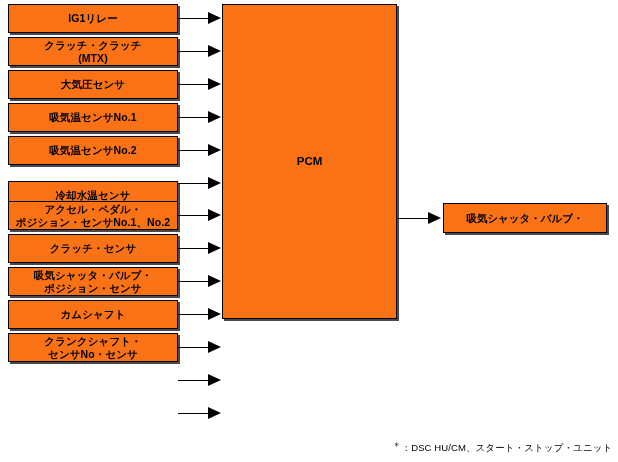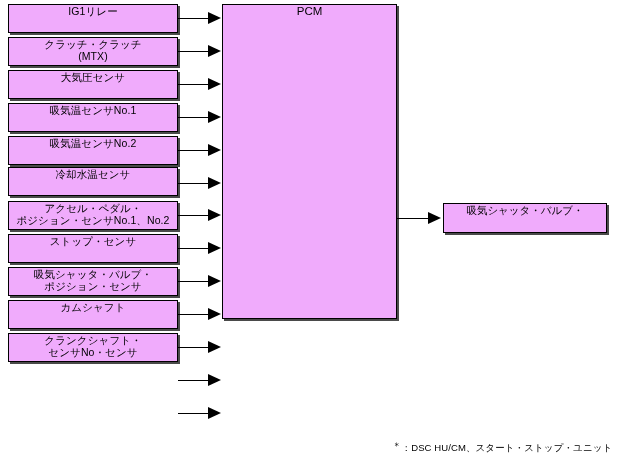--- a/index.html
+++ b/index.html
@@ -20,27 +20,29 @@
   #diagram {
     position: absolute;
     left: 0; top: 0;
     width: 618px;
     height: 462px;
   }
 
   
   .box {
     position: absolute;
-    background: #f0abfc;
+    background: #f97316;
     border: 1px solid #000000;
     box-shadow: 2px 2px 0 0 #4a4a4a;
     display: flex;
+    align-items: center;
     justify-content: center;
     text-align: center;
     line-height: 1.18;
+    font-weight: bold;
   }
 
   .input-box {
     left: 8px;
     width: 170px;
     height: 29px;
     font-size: 10.5px;
     letter-spacing: 0.1px;
   }
   .input-box .label {
@@ -111,29 +113,29 @@
     </div>
   <div class="box input-box" style="top:70px">
       <span class="label">大気圧センサ</span>
     </div>
   <div class="box input-box" style="top:103px">
       <span class="label">吸気温センサNo.1</span>
     </div>
   <div class="box input-box" style="top:136px">
       <span class="label">吸気温センサNo.2</span>
     </div>
-  <div class="box input-box" style="top:167px">
+  <div class="box input-box" style="top:181px">
       <span class="label">冷却水温センサ</span>
     </div>
   <div class="box input-box" style="top:201px">
       <span class="label">アクセル・ペダル・
 ポジション・センサNo.1、No.2</span>
     </div>
   <div class="box input-box" style="top:234px">
-      <span class="label">ストップ・センサ</span>
+      <span class="label">クラッチ・センサ</span>
     </div>
   <div class="box input-box" style="top:267px">
       <span class="label">吸気シャッタ・バルブ・
 ポジション・センサ</span>
     </div>
   <div class="box input-box" style="top:300px">
       <span class="label">カムシャフト</span>
     </div>
   <div class="box input-box" style="top:333px">
       <span class="label">クランクシャフト・

